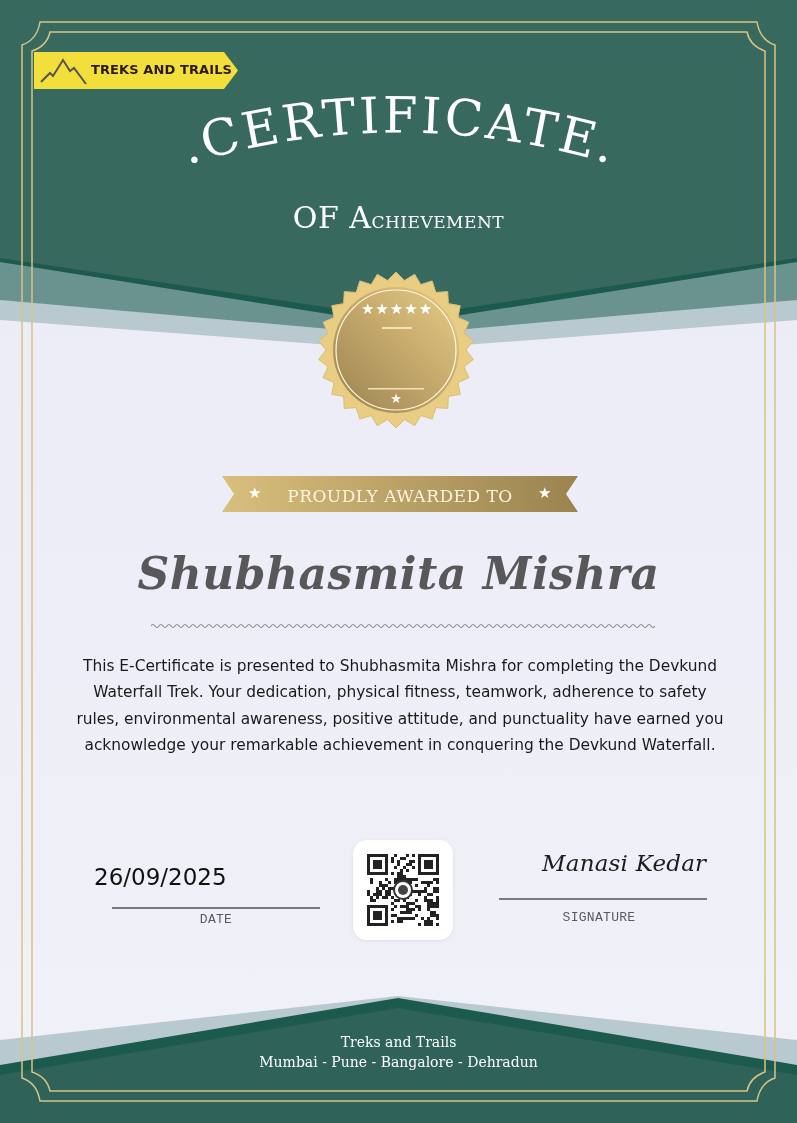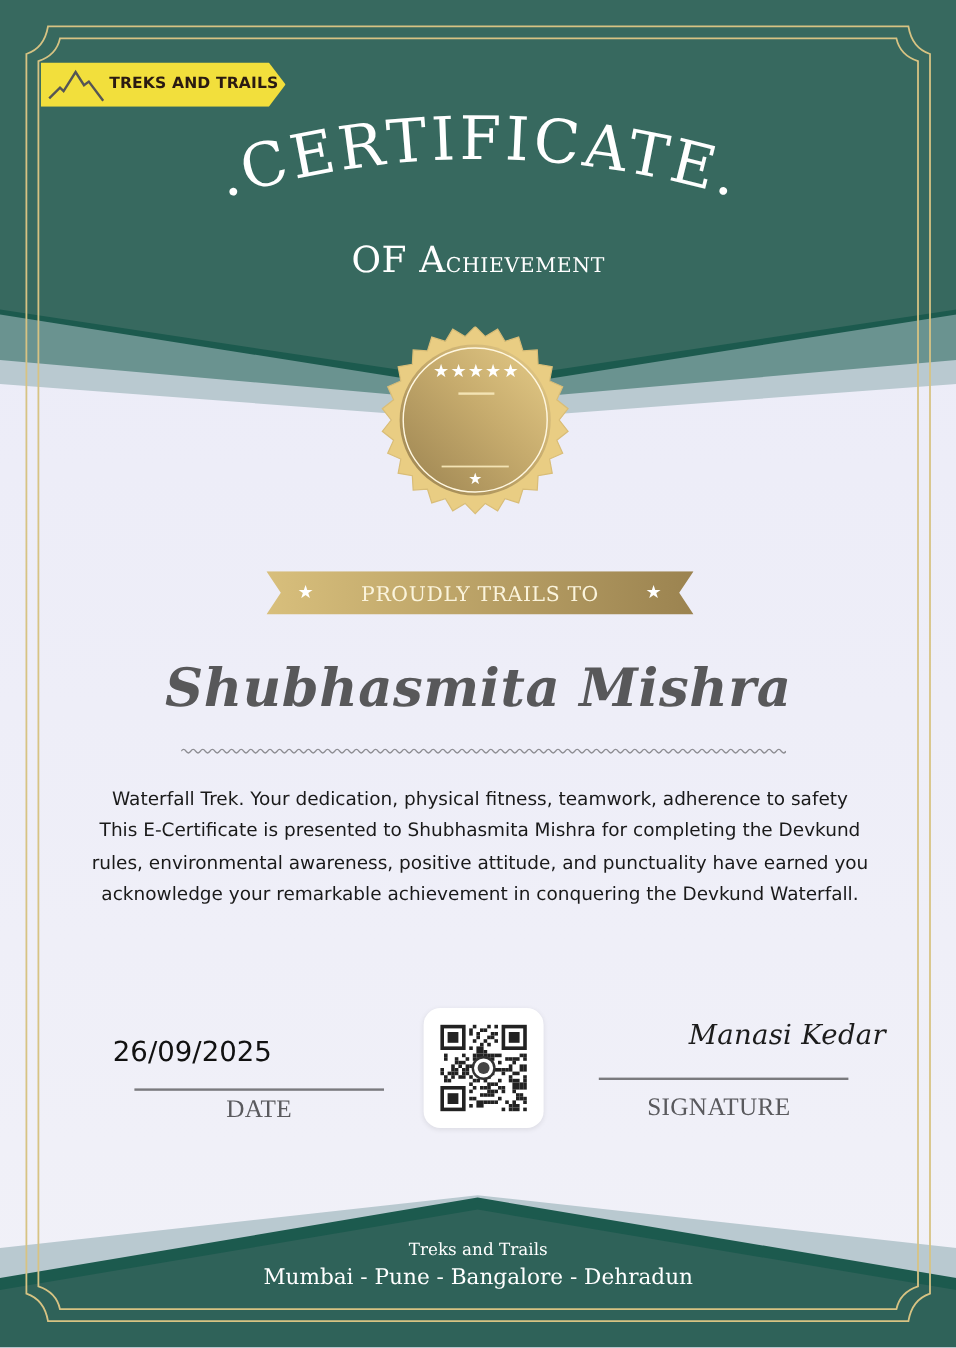--- a/index.html
+++ b/index.html
@@ -22,29 +22,29 @@
   .ribbon-star { position:absolute; top:484px; color:#fff; font-size:15px; }
   .name { position:absolute; left:0; width:797px; top:548px; text-align:center;
     font-family:"DejaVu Serif", serif; font-style:italic; font-weight:bold; font-size:44px;
     color:#58585a; letter-spacing:0.5px; }
   .wavy { position:absolute; left:151px; top:622px; }
   .body-text { position:absolute; left:40px; width:720px; top:653px; text-align:center;
     font-family:"DejaVu Sans", sans-serif; font-size:15.4px; line-height:26.3px; color:#1a1a1a; }
   .date-value { position:absolute; left:94px; top:864px; font-family:"DejaVu Sans", sans-serif;
     font-size:23px; color:#111; }
   .line { position:absolute; height:2px; background:#7a7a7e; }
-  .foot-label { position:absolute; font-family:Liberation Serif, serif; font-size:21px; color:#5a5a5e; letter-spacing:0.3px; }
+  .foot-label { position:absolute; font-family:Liberation Mono, monospace; font-size:13px; color:#5a5a5e; letter-spacing:0.3px; }
   .qr { position:absolute; left:353px; top:840px; width:100px; height:100px;
     background:#fff; border-radius:14px; box-shadow:0 1px 4px rgba(0,0,0,0.08); }
   .sig { position:absolute; left:542px; top:850px; font-family:"DejaVu Serif", serif;
-    font-style:italic; font-size:23px; color:#1c1c1c; letter-spacing:0.2px;margin-left:32px; }
+    font-style:italic; font-size:23px; color:#1c1c1c; letter-spacing:0.2px; }
   .footer-line1, .footer-line2 { position:absolute; left:0; width:797px; text-align:center;
     font-family:"DejaVu Serif", serif; color:#fff; }
   .footer-line1 { top:1034px; font-size:14px; }
-  .footer-line2 { top:1054px; font-size:18px; }
+  .footer-line2 { top:1054px; font-size:14px; }
 </style>
 </head>
 <body>
 
 <div class="page">
 
   <svg class="bg" width="797" height="1123" viewBox="0 0 797 1123">
     <defs>
       <linearGradient id="goldg" x1="0" y1="0" x2="1" y2="1">
         <stop offset="0" stop-color="#9c8450"></stop>
@@ -105,31 +105,31 @@
   <svg class="ribbon" width="356" height="36" viewBox="0 0 356 36">
     <defs>
       <linearGradient id="ribg" x1="0" y1="0" x2="1" y2="0">
         <stop offset="0" stop-color="#d8bf7c"></stop>
         <stop offset="1" stop-color="#9b8350"></stop>
       </linearGradient>
     </defs>
     <polygon points="0,0 356,0 344,18 356,36 0,36 12,18" fill="url(#ribg)"></polygon>
   </svg>
   <span class="ribbon-star" style="left:248px;">★</span>
-  <div class="ribbon-text">PROUDLY TRAILS TO</div>
+  <div class="ribbon-text">PROUDLY AWARDED TO</div>
   <span class="ribbon-star" style="left:538px;">★</span>
 
   <div class="name">Shubhasmita Mishra</div>
   <svg class="wavy" width="504" height="8" viewBox="0 0 504 8">
     <path id="wavePath" fill="none" stroke="#8d8d92" stroke-width="1.2" d="M0,4 Q2,1 4,4 Q6,7 8,4 Q10,1 12,4 Q14,7 16,4 Q18,1 20,4 Q22,7 24,4 Q26,1 28,4 Q30,7 32,4 Q34,1 36,4 Q38,7 40,4 Q42,1 44,4 Q46,7 48,4 Q50,1 52,4 Q54,7 56,4 Q58,1 60,4 Q62,7 64,4 Q66,1 68,4 Q70,7 72,4 Q74,1 76,4 Q78,7 80,4 Q82,1 84,4 Q86,7 88,4 Q90,1 92,4 Q94,7 96,4 Q98,1 100,4 Q102,7 104,4 Q106,1 108,4 Q110,7 112,4 Q114,1 116,4 Q118,7 120,4 Q122,1 124,4 Q126,7 128,4 Q130,1 132,4 Q134,7 136,4 Q138,1 140,4 Q142,7 144,4 Q146,1 148,4 Q150,7 152,4 Q154,1 156,4 Q158,7 160,4 Q162,1 164,4 Q166,7 168,4 Q170,1 172,4 Q174,7 176,4 Q178,1 180,4 Q182,7 184,4 Q186,1 188,4 Q190,7 192,4 Q194,1 196,4 Q198,7 200,4 Q202,1 204,4 Q206,7 208,4 Q210,1 212,4 Q214,7 216,4 Q218,1 220,4 Q222,7 224,4 Q226,1 228,4 Q230,7 232,4 Q234,1 236,4 Q238,7 240,4 Q242,1 244,4 Q246,7 248,4 Q250,1 252,4 Q254,7 256,4 Q258,1 260,4 Q262,7 264,4 Q266,1 268,4 Q270,7 272,4 Q274,1 276,4 Q278,7 280,4 Q282,1 284,4 Q286,7 288,4 Q290,1 292,4 Q294,7 296,4 Q298,1 300,4 Q302,7 304,4 Q306,1 308,4 Q310,7 312,4 Q314,1 316,4 Q318,7 320,4 Q322,1 324,4 Q326,7 328,4 Q330,1 332,4 Q334,7 336,4 Q338,1 340,4 Q342,7 344,4 Q346,1 348,4 Q350,7 352,4 Q354,1 356,4 Q358,7 360,4 Q362,1 364,4 Q366,7 368,4 Q370,1 372,4 Q374,7 376,4 Q378,1 380,4 Q382,7 384,4 Q386,1 388,4 Q390,7 392,4 Q394,1 396,4 Q398,7 400,4 Q402,1 404,4 Q406,7 408,4 Q410,1 412,4 Q414,7 416,4 Q418,1 420,4 Q422,7 424,4 Q426,1 428,4 Q430,7 432,4 Q434,1 436,4 Q438,7 440,4 Q442,1 444,4 Q446,7 448,4 Q450,1 452,4 Q454,7 456,4 Q458,1 460,4 Q462,7 464,4 Q466,1 468,4 Q470,7 472,4 Q474,1 476,4 Q478,7 480,4 Q482,1 484,4 Q486,7 488,4 Q490,1 492,4 Q494,7 496,4 Q498,1 500,4 Q502,7 504,4"></path>
   </svg>
 
   <div class="body-text">
+    <div>This E-Certificate is presented to Shubhasmita Mishra  for completing the Devkund</div>
     <div>Waterfall Trek. Your dedication, physical fitness, teamwork, adherence to safety</div>
-    <div>This E-Certificate is presented to Shubhasmita Mishra  for completing the Devkund</div>
     <div>rules, environmental awareness, positive attitude, and punctuality have earned you</div>
     <div>acknowledge your remarkable achievement in conquering the Devkund Waterfall.</div>
   </div>
 
   <div class="date-value">26/09/2025</div>
   <div class="line" style="left:112px;top:907px;width:208px;"></div>
   <div class="foot-label" style="left:112px;width:208px;text-align:center;top:912px;">DATE</div>
 
   <div class="qr">
     <svg width="100" height="100" viewBox="0 0 100 100" id="qrsvg">

